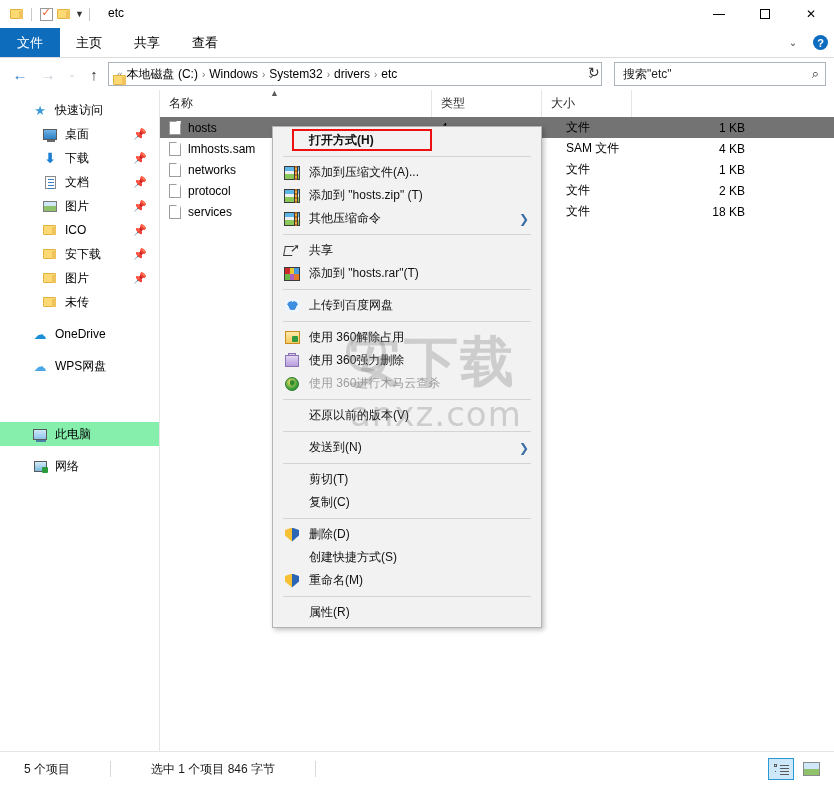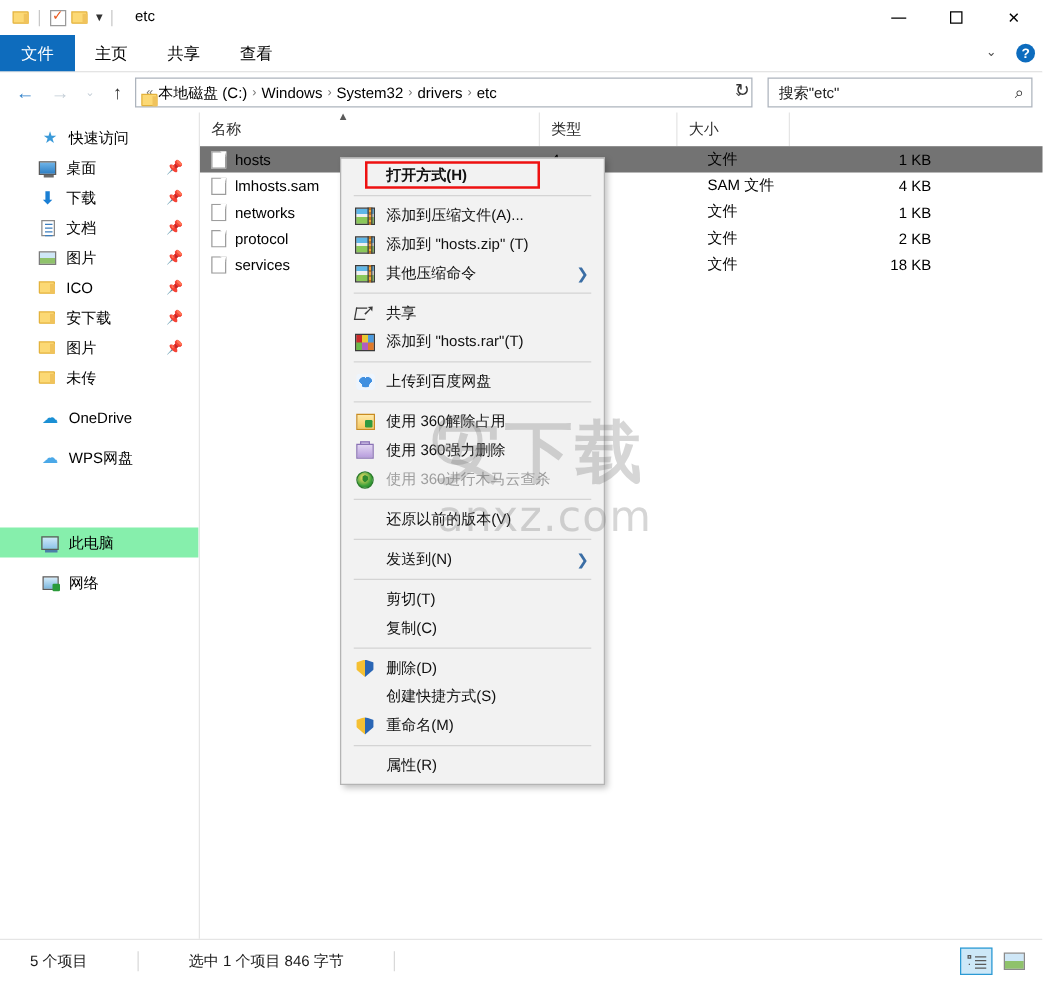--- a/index.html
+++ b/index.html
@@ -258,21 +258,21 @@
   }
   .nav-label { white-space: nowrap; }
   .pin {
     position: absolute;
     right: 12px; top: 50%;
     transform: translateY(-50%);
     color: #9a9a9a;
     font-size: 11px;
   }
   .depth0 { padding-left: 30px; }
-  .depth1 { padding-left: 28px; }
+  .depth1 { padding-left: 28px; margin-left: 12px; }
   .gap-top { margin-top: 8px; }
 
   
   .ic-star { color: #3b9ad9; font-size: 13px; }
   .ic-monitor {
     width: 14px; height: 11px;
     background: linear-gradient(#6fb4e8, #2e7fc4);
     border: 1px solid #5a5a5a;
     box-sizing: border-box;
     position: relative;
@@ -412,21 +412,21 @@
   }
   .cell-size {
     width: 90px; padding-right: 12px; box-sizing: border-box;
     text-align: right; white-space: nowrap;
   }
 
   
   .ctxmenu {
     position: absolute;
     left: 272px; top: 126px;
-    width: 212px;
+    width: 270px;
     background: #f2f2f2;
     border: 1px solid #b4b4b4;
     box-shadow: 2px 2px 5px rgba(0,0,0,0.25);
     padding: 2px 0 3px 0;
     box-sizing: border-box;
     z-index: 40;
   }
   .mi {
     height: 23px;
     display: flex;

